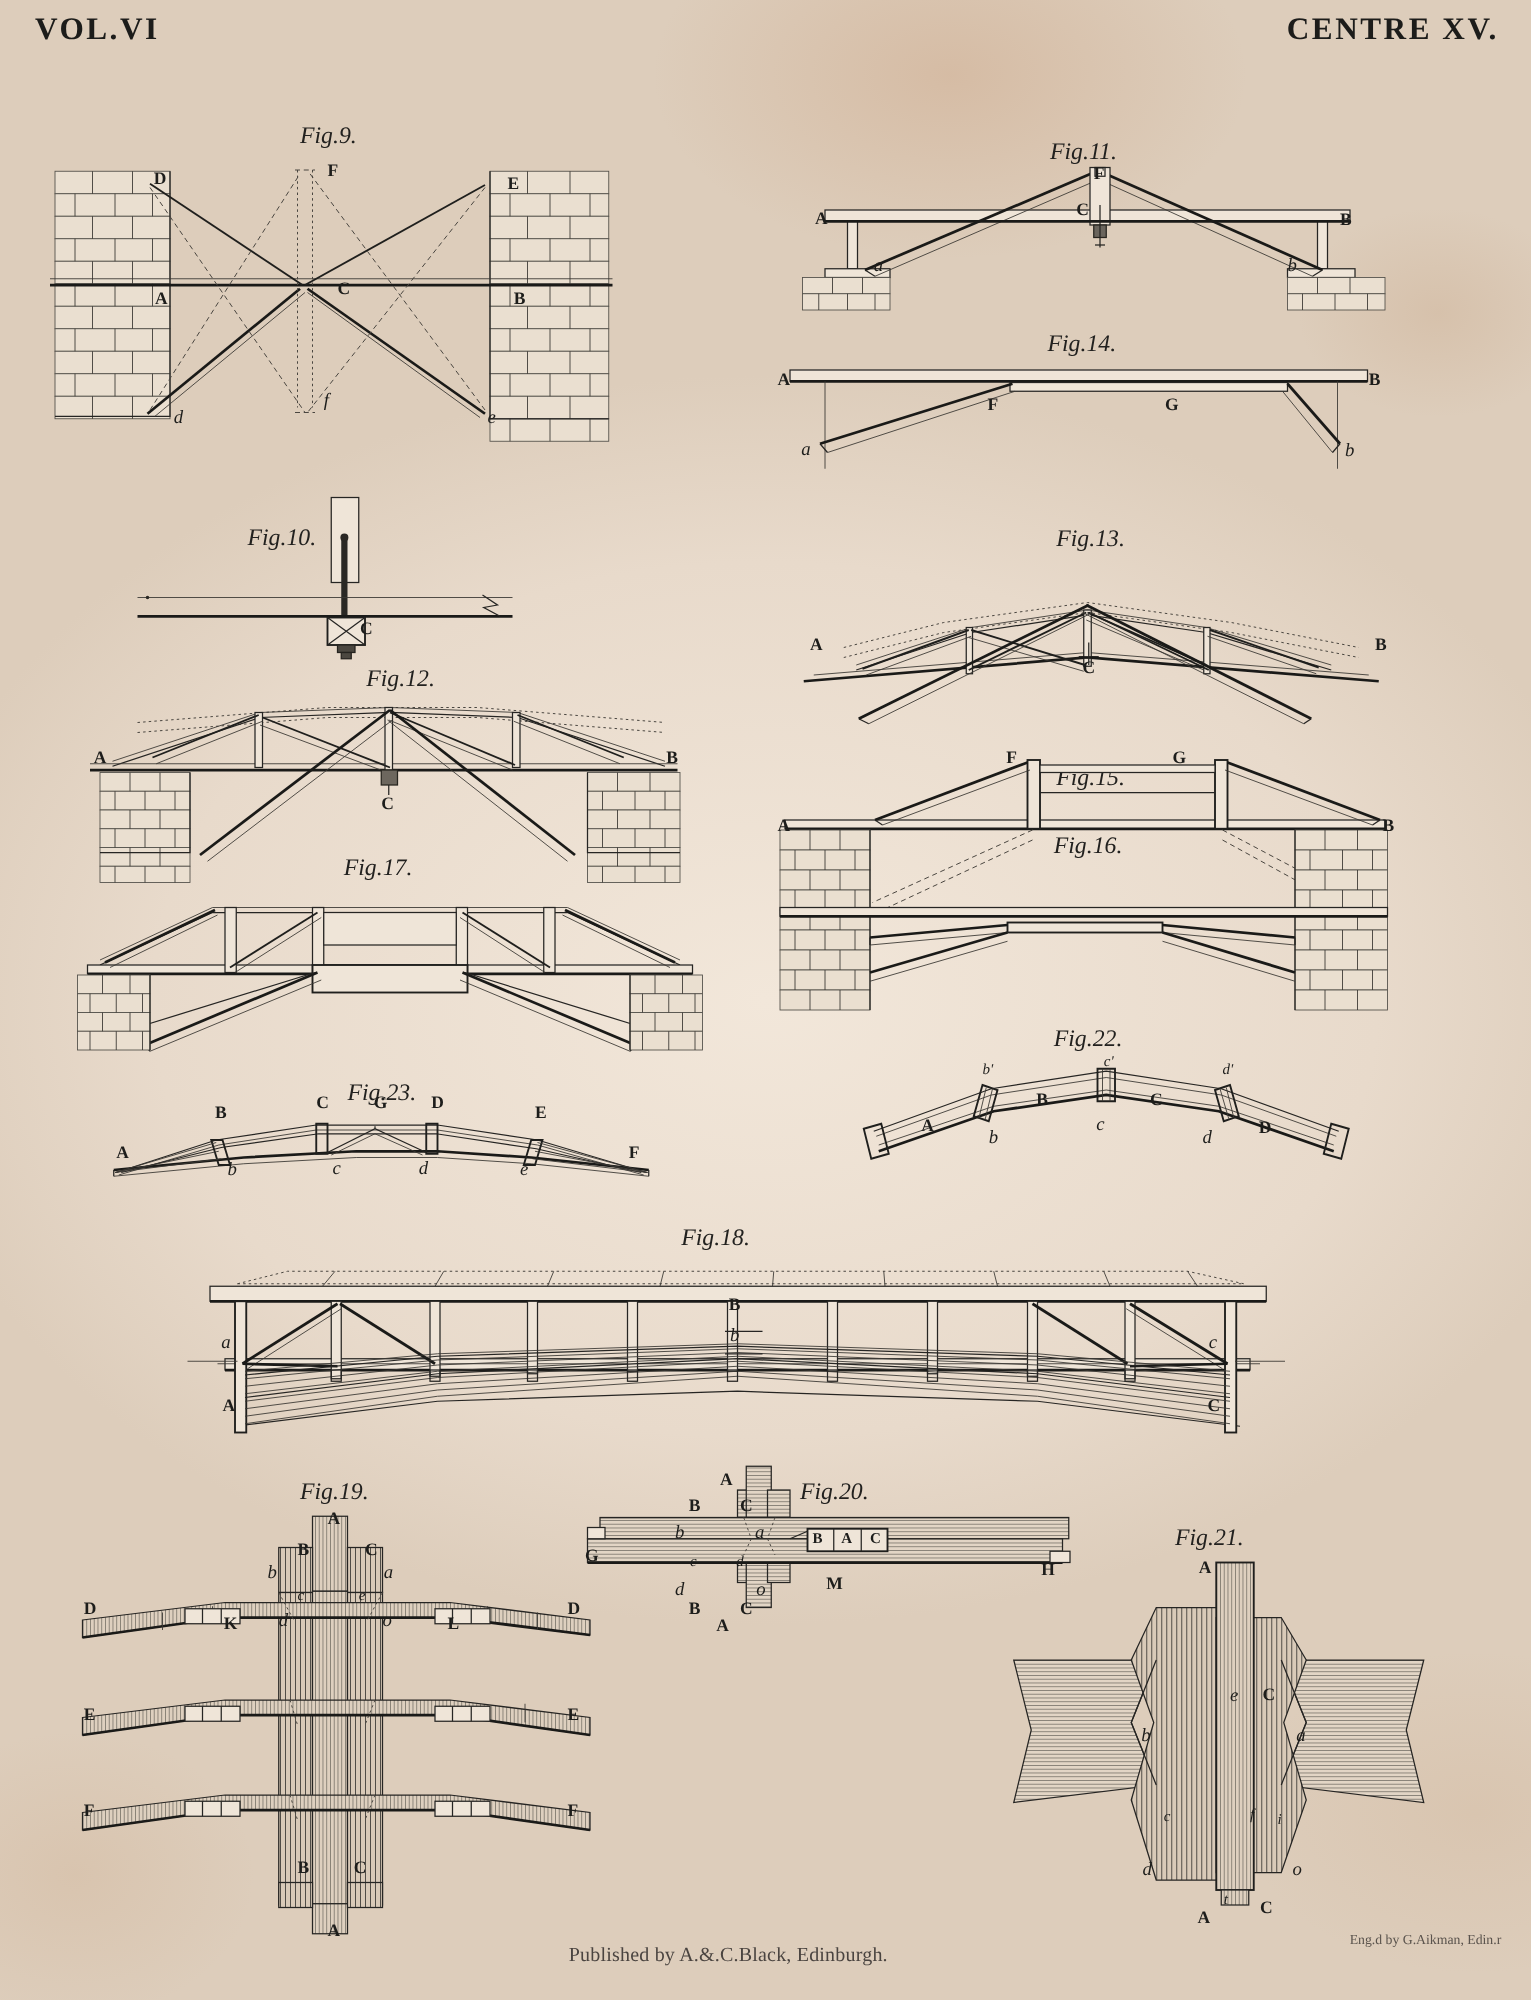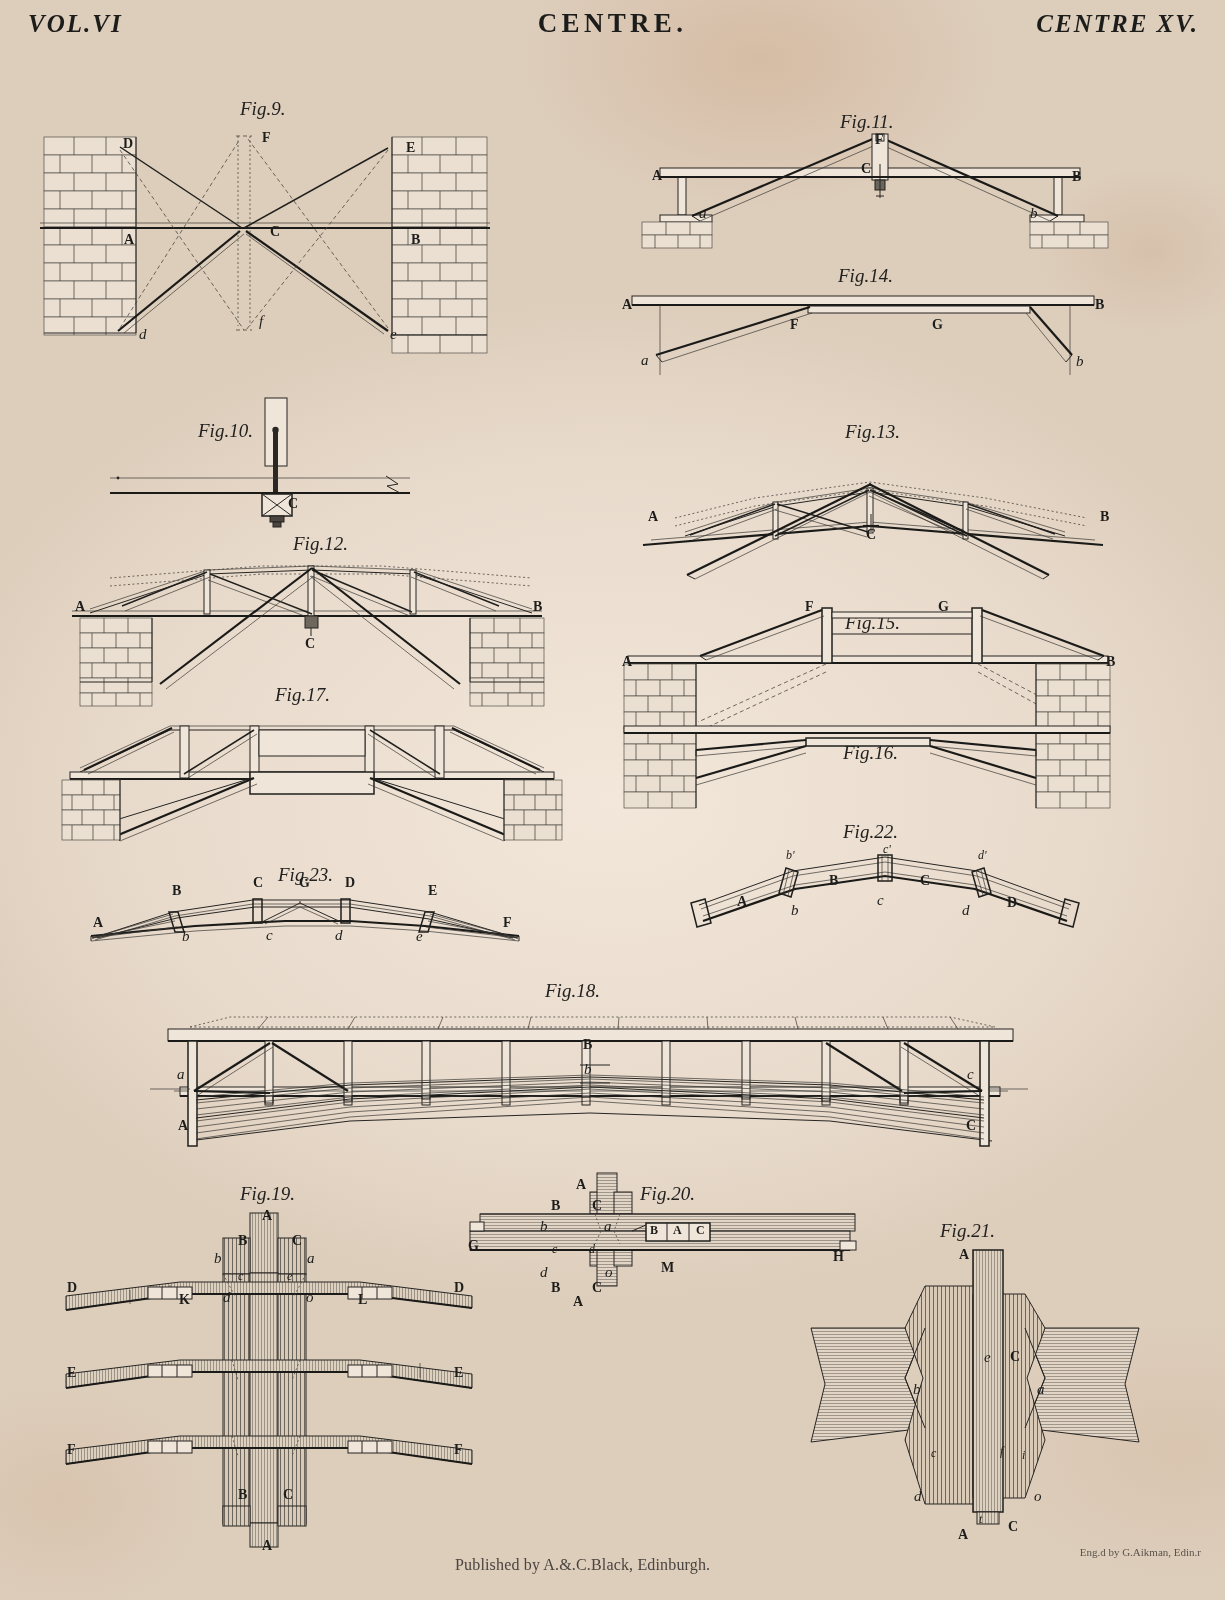--- a/index.html
+++ b/index.html
@@ -7,21 +7,21 @@
   #plate{
     position:relative;width:1225px;height:1600px;overflow:hidden;
     background:
       radial-gradient(ellipse 340px 210px at 760px 60px, rgba(196,148,112,.30), rgba(196,148,112,0) 70%),
       radial-gradient(ellipse 160px 120px at 1150px 250px, rgba(190,150,115,.22), rgba(190,150,115,0) 70%),
       radial-gradient(ellipse 200px 160px at 60px 1500px, rgba(198,160,125,.20), rgba(198,160,125,0) 72%),
       radial-gradient(ellipse 260px 180px at 1180px 1450px, rgba(198,160,125,.18), rgba(198,160,125,0) 72%),
       radial-gradient(ellipse 700px 500px at 612px 800px, #f2e7da, #e8dacb 70%, #ddcdbb 100%);
   }
   
-  .hdr{position:absolute;font-style:italic;font-weight:bold;letter-spacing:.08em;color:#1c1c1a;}
+  .hdr{position:absolute;font-weight:bold;letter-spacing:.08em;color:#1c1c1a;}
   #hdr-vol{left:28px;top:10px;font-size:25px;}
   #hdr-title{left:0;right:0;top:8px;text-align:center;font-size:27px;font-style:normal;letter-spacing:.16em;}
   #hdr-plate{right:26px;top:10px;font-size:25px;}
   .figlabel{position:absolute;font-style:italic;font-size:19px;color:#22211f;white-space:nowrap;}
   .lbl{position:absolute;font-size:14px;font-weight:bold;color:#1d1d1b;line-height:1;white-space:nowrap;}
   .lbl.it{font-style:italic;font-weight:normal;font-size:15px;}
   .lbl.sm{font-size:12px;}
   #footL{position:absolute;left:455px;top:1556px;font-size:16px;color:#4a4440;letter-spacing:.01em;}
   #footR{position:absolute;right:24px;top:1546px;font-size:11px;color:#5a534d;}
   
@@ -38,21 +38,20 @@
   .hatchv{fill:url(#hv);}
   .hatchh{fill:url(#hh);}
   .hatchd{fill:url(#hd);}
 </style>
 </head>
 <body>
 
 <div id="plate">
 
   <div class="hdr" id="hdr-vol">VOL.VI</div>
-  <div class="hdr" id="hdr-title">CENTRE.</div>
   <div class="hdr" id="hdr-plate">CENTRE XV.</div>
 
   <svg width="0" height="0" style="position:absolute">
     <defs>
       <pattern id="hv" width="3" height="3" patternUnits="userSpaceOnUse">
         <rect width="3" height="3" fill="#ded0bf"></rect>
           <line x1="0" y1="0" x2="0" y2="3" stroke="#4c4943" stroke-width=".9"></line>
       </pattern>
       <pattern id="hh" width="3" height="3" patternUnits="userSpaceOnUse">
         <rect width="3" height="3" fill="#e2d5c5"></rect>
@@ -534,21 +533,21 @@
       <path class="thin" d="M312,148 L418,158"></path>
       <path class="s" d="M418,152 L418,158"></path>
       <path class="s2" d="M312,148 L418,180"></path>
       <path class="thin" d="M312,155 L418,187"></path>
     </svg>
   </div>
   <div class="lbl" style="left:805px;top:600px;">F</div>
   <div class="lbl" style="left:938px;top:600px;">G</div>
   <div class="lbl" style="left:622px;top:655px;">A</div>
   <div class="lbl" style="left:1106px;top:655px;">B</div>
-  <div class="figlabel" style="left:843px;top:742px;">Fig.16.</div>
+  <div class="figlabel" style="left:843px;top:666px;">Fig.16.</div>
 
   <div class="figlabel" style="left:275px;top:684px;">Fig.17.</div>
   <div class="svgfig" style="left:62px;top:708px;">
     <svg width="500" height="135">
 
       <path class="thin" d="M18,60 L108,18 L392,18 L482,60"></path>
       <path class="s" d="M18,64 L108,22 L392,22 L482,64"></path>
 
       <rect x="8" y="64" width="484" height="7" class="fillw s"></rect>
       <line x1="8" y1="71" x2="492" y2="71" class="s2"></line>

